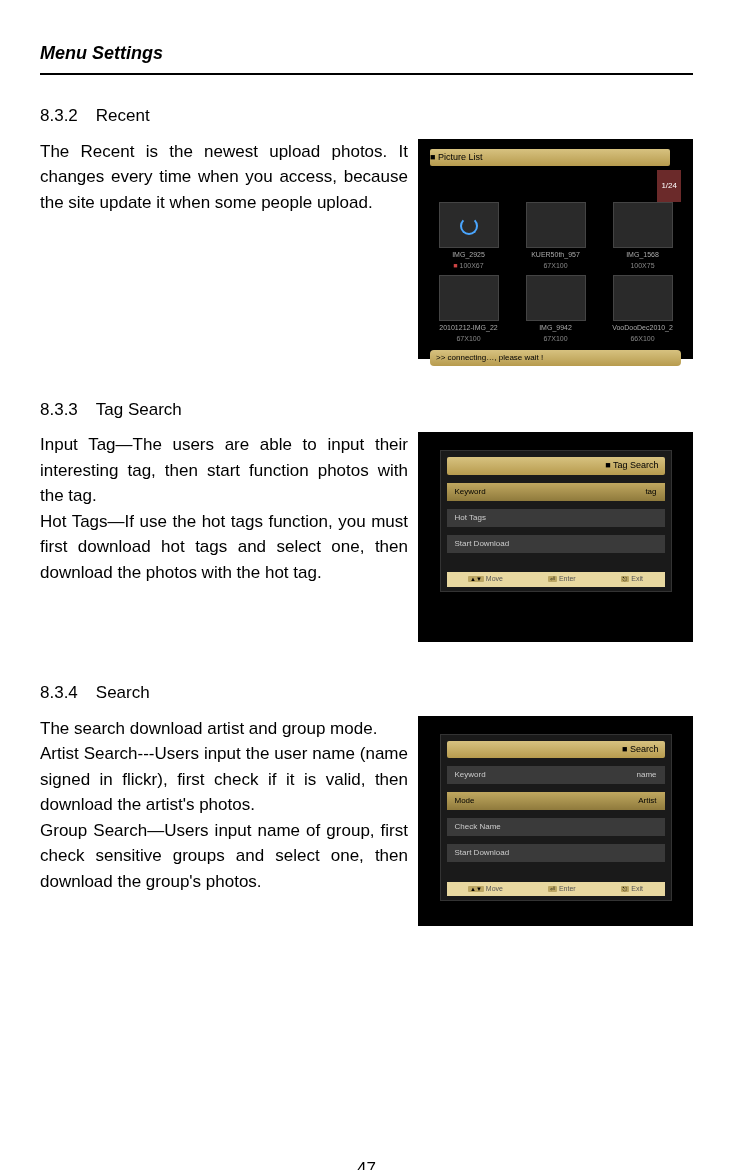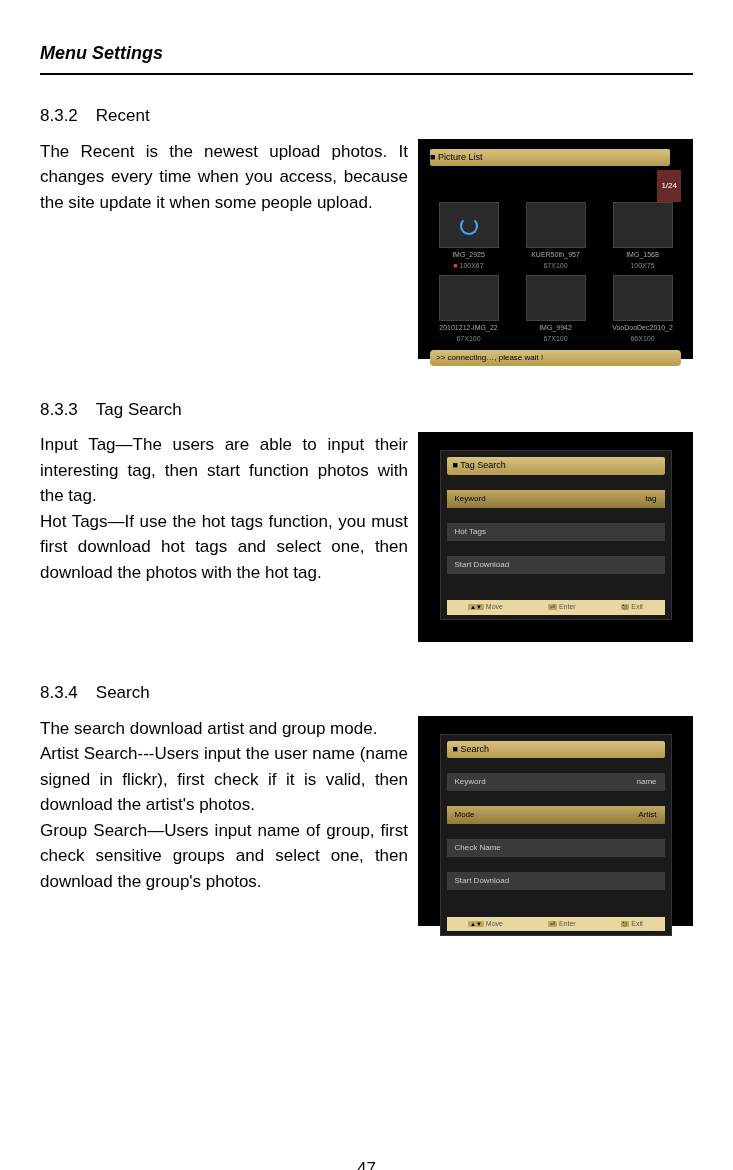--- a/index.html
+++ b/index.html
@@ -151,27 +151,28 @@
     padding: 4px 0 30px 0;
     position: relative;
   }
   .menubox .mtitle {
     background: linear-gradient(#d7c280, #b79b4e);
     color: #000;
     font-size: 9px;
     padding: 2px 6px;
     margin: 2px 6px 4px 6px;
     border-radius: 2px;
+    text-align: right;
   }
   .menubox .row {
     background: #3a3a3a;
     color: #ccc;
     font-size: 8px;
     padding: 3px 8px;
-    margin: 15px 6px;
+    margin: 8px 6px;
     display: flex;
     justify-content: space-between;
   }
   .menubox .row.sel {
     background: linear-gradient(#c0a860, #8f7a3c);
     color: #000;
   }
   .menubox .hints {
     position: absolute;
     bottom: 4px;

